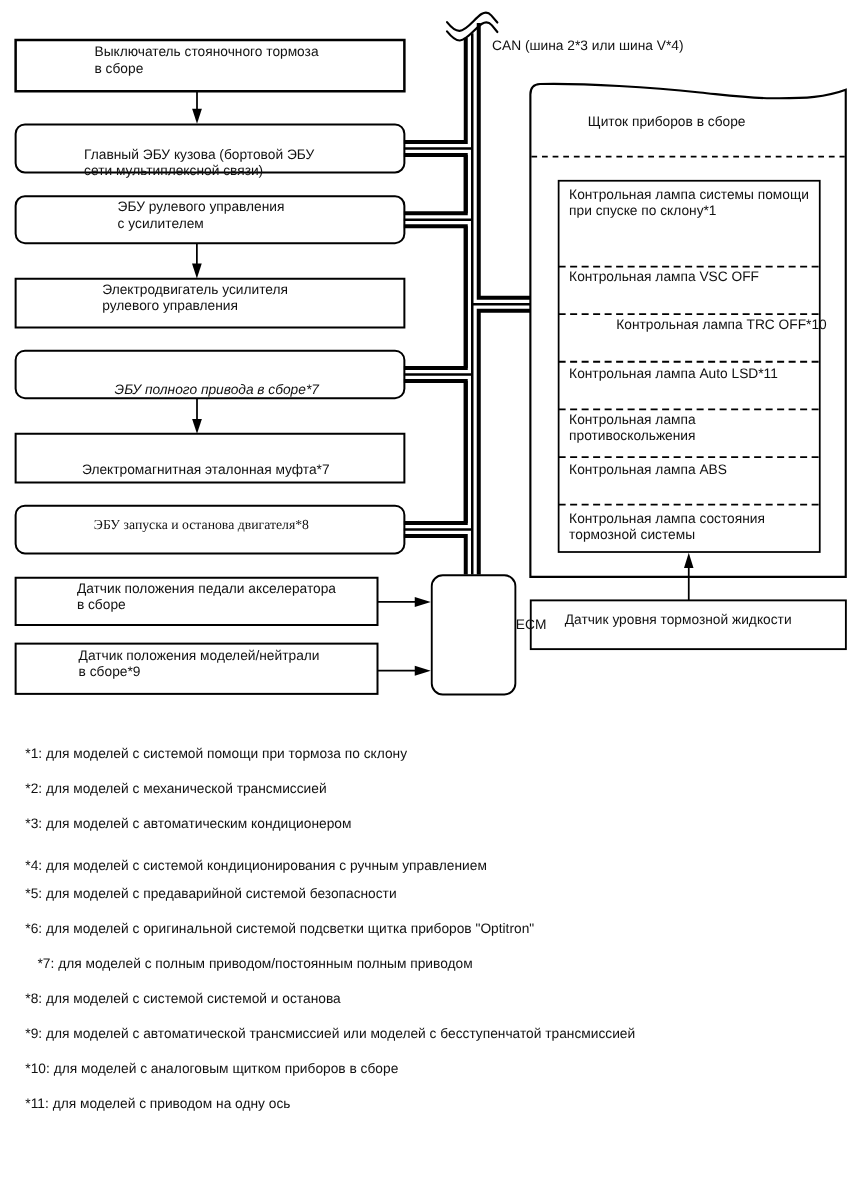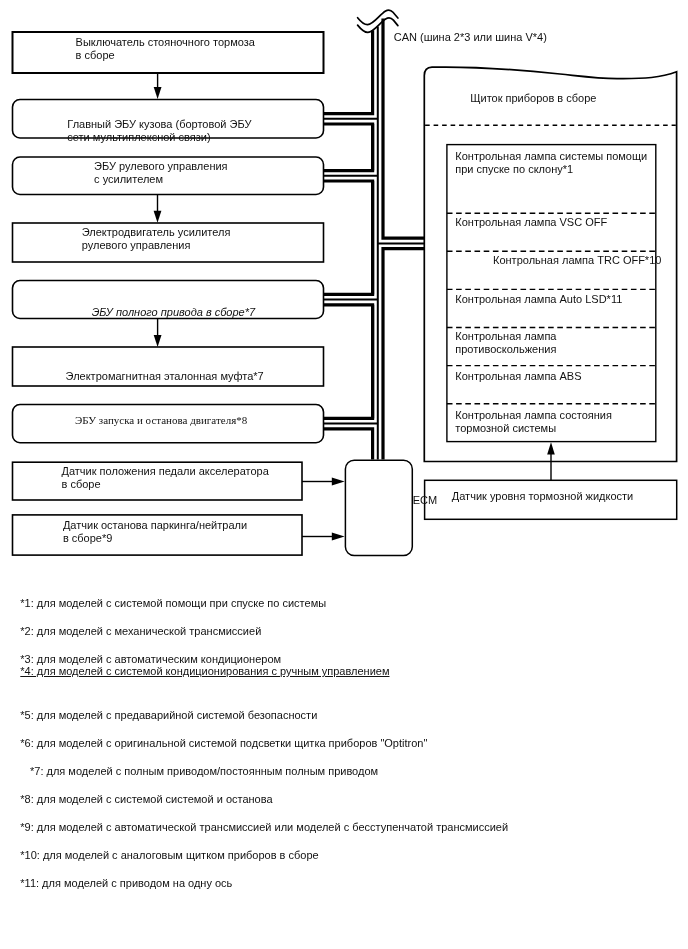--- a/index.html
+++ b/index.html
@@ -67,36 +67,36 @@
     </svg>
   <div id="labels">
       <div class="txt " style="left: 75.6px; top: 36.3px;"><div>Выключатель стояночного тормоза</div><div>в сборе</div></div>
       <div class="txt " style="left: 67.3px; top: 118px;"><div>Главный ЭБУ кузова (бортовой ЭБУ</div><div>сети мультиплексной связи)</div></div>
       <div class="txt " style="left: 94.1px; top: 159.55px;"><div>ЭБУ рулевого управления</div><div>с усилителем</div></div>
       <div class="txt " style="left: 81.8px; top: 226.3px;"><div>Электродвигатель усилителя</div><div>рулевого управления</div></div>
       <div class="txt " style="left: 91.7px; top: 306px; font-style: italic;"><div>ЭБУ полного привода в сборе*7</div></div>
       <div class="txt " style="left: 65.6px; top: 370px;"><div>Электромагнитная эталонная муфта*7</div></div>
       <div class="txt " style="left: 75.1px; top: 413.9px; font-family: Liberation Serif, serif;"><div>ЭБУ запуска и останова двигателя*8</div></div>
       <div class="txt " style="left: 61.5px; top: 464.9px;"><div>Датчик положения педали акселератора</div><div>в сборе</div></div>
-      <div class="txt " style="left: 62.9px; top: 518.8px;"><div>Датчик останова паркинга/нейтрали</div><div>в сборе*9</div></div>
+      <div class="txt " style="left: 62.9px; top: 518.8px;"><div>Датчик положения моделей/нейтрали</div><div>в сборе*9</div></div>
       <div class="txt " style="left: 470.2px; top: 91.9px;"><div>Щиток приборов в сборе</div></div>
       <div class="txt " style="left: 455.3px; top: 149.6px;"><div>Контрольная лампа системы помощи</div><div>при спуске по склону*1</div></div>
       <div class="txt " style="left: 455.3px; top: 215.8px;"><div>Контрольная лампа VSC OFF</div></div>
       <div class="txt " style="left: 469px; top: 254.4px; margin-left: 24px;"><div>Контрольная лампа TRC OFF*10</div></div>
       <div class="txt " style="left: 455.3px; top: 292.5px;"><div>Контрольная лампа Auto LSD*11</div></div>
       <div class="txt " style="left: 455.3px; top: 330.1px;"><div>Контрольная лампа</div><div>противоскольжения</div></div>
       <div class="txt " style="left: 455.3px; top: 369.6px;"><div>Контрольная лампа ABS</div></div>
       <div class="txt " style="left: 455.3px; top: 409.3px;"><div>Контрольная лампа состояния</div><div>тормозной системы</div></div>
       <div class="txt " style="left: 451.8px; top: 490.1px;"><div>Датчик уровня тормозной жидкости</div></div>
       <div class="txt " style="left: 364.7px; top: 494px; margin-left: 48px;"><div>ECM</div></div>
       <div class="txt " style="left: 393.7px; top: 30.6px;"><div>CAN (шина 2*3 или шина V*4)</div></div>
-      <div class="txt " style="left: 20.3px; top: 597px;"><div>*1: для моделей с системой помощи при спуске по системы</div></div>
+      <div class="txt " style="left: 20.3px; top: 597px;"><div>*1: для моделей с системой помощи при тормоза по склону</div></div>
       <div class="txt " style="left: 20.3px; top: 625px;"><div>*2: для моделей с механической трансмиссией</div></div>
       <div class="txt " style="left: 20.3px; top: 653px; text-align: center;"><div>*3: для моделей с автоматическим кондиционером</div></div>
-      <div class="txt " style="left: 20.3px; top: 665px; text-decoration: underline;"><div>*4: для моделей с системой кондиционирования с ручным управлением</div></div>
+      <div class="txt " style="left: 20.3px; top: 687px;"><div>*4: для моделей с системой кондиционирования с ручным управлением</div></div>
       <div class="txt " style="left: 20.3px; top: 709px;"><div>*5: для моделей с предаварийной системой безопасности</div></div>
       <div class="txt " style="left: 20.3px; top: 737px;"><div>*6: для моделей с оригинальной системой подсветки щитка приборов "Optitron"</div></div>
       <div class="txt " style="left: 30px; top: 765px; text-align: right;"><div>*7: для моделей с полным приводом/постоянным полным приводом</div></div>
       <div class="txt " style="left: 20.3px; top: 793px;"><div>*8: для моделей с системой системой и останова</div></div>
       <div class="txt " style="left: 20.3px; top: 821px;"><div>*9: для моделей с автоматической трансмиссией или моделей с бесступенчатой трансмиссией</div></div>
       <div class="txt " style="left: 20.3px; top: 849px;"><div>*10: для моделей с аналоговым щитком приборов в сборе</div></div>
       <div class="txt " style="left: 20.3px; top: 877px;"><div>*11: для моделей с приводом на одну ось</div></div>
     </div>
 </div>
 

